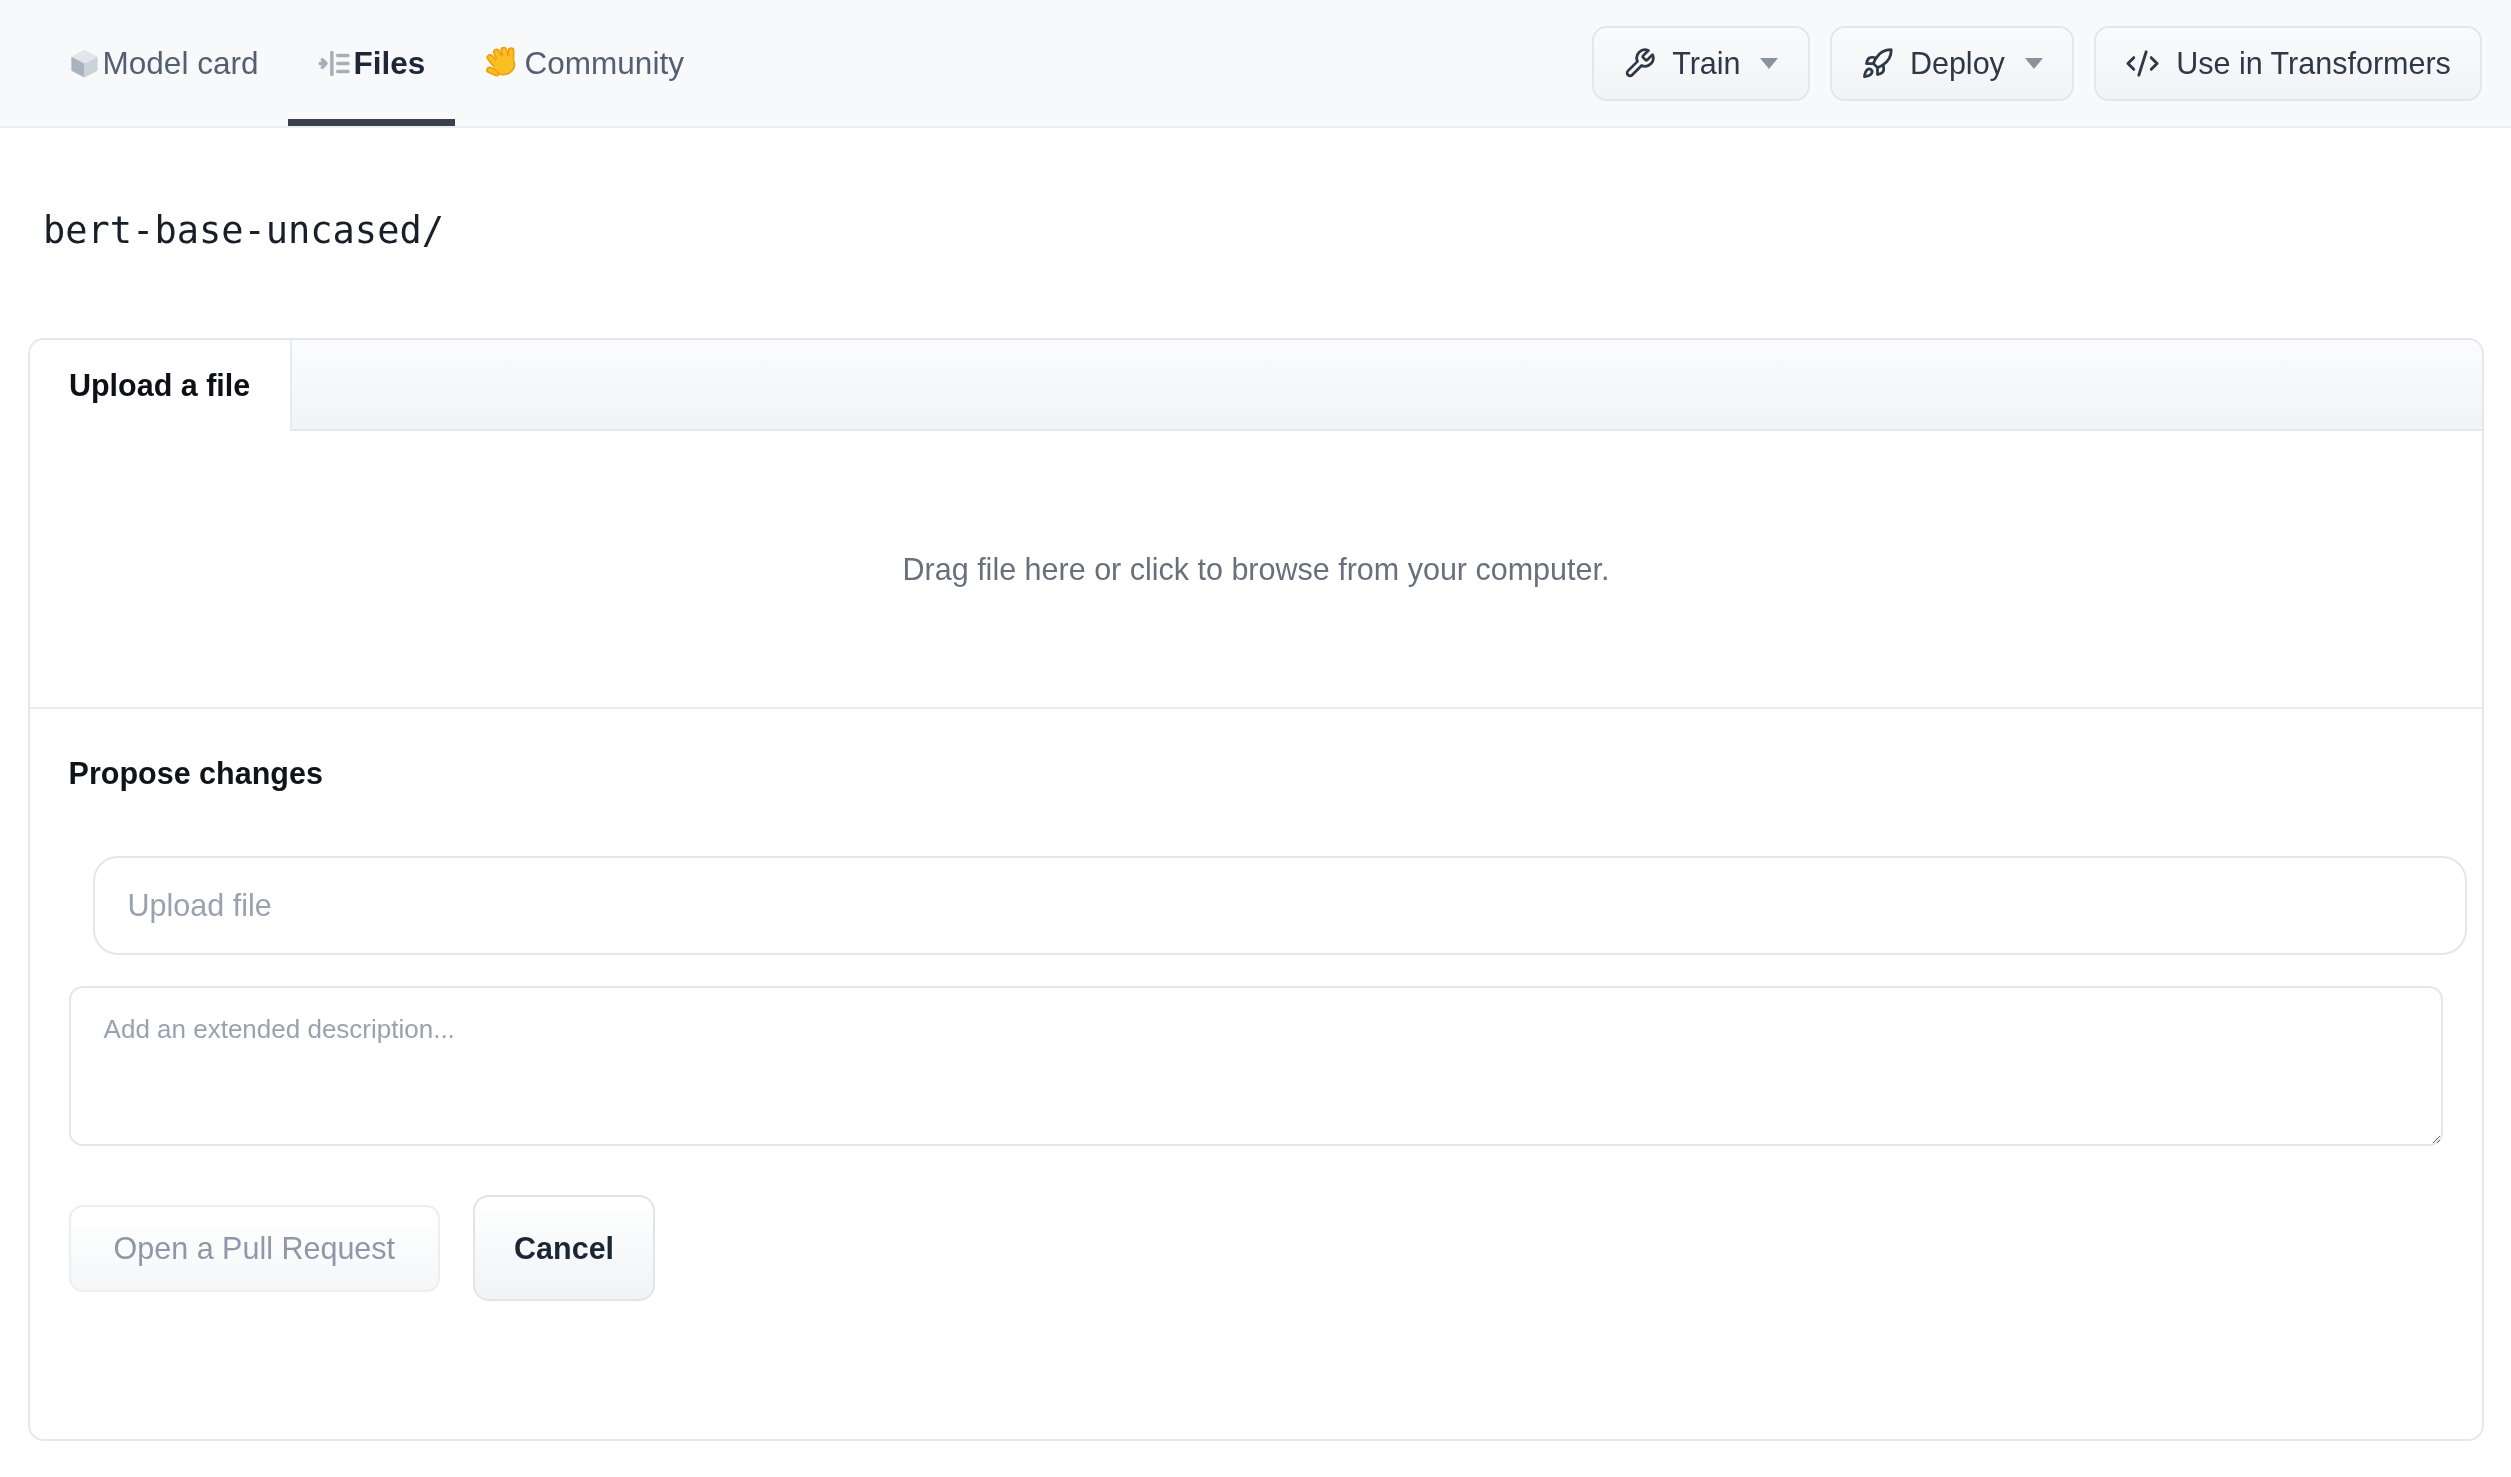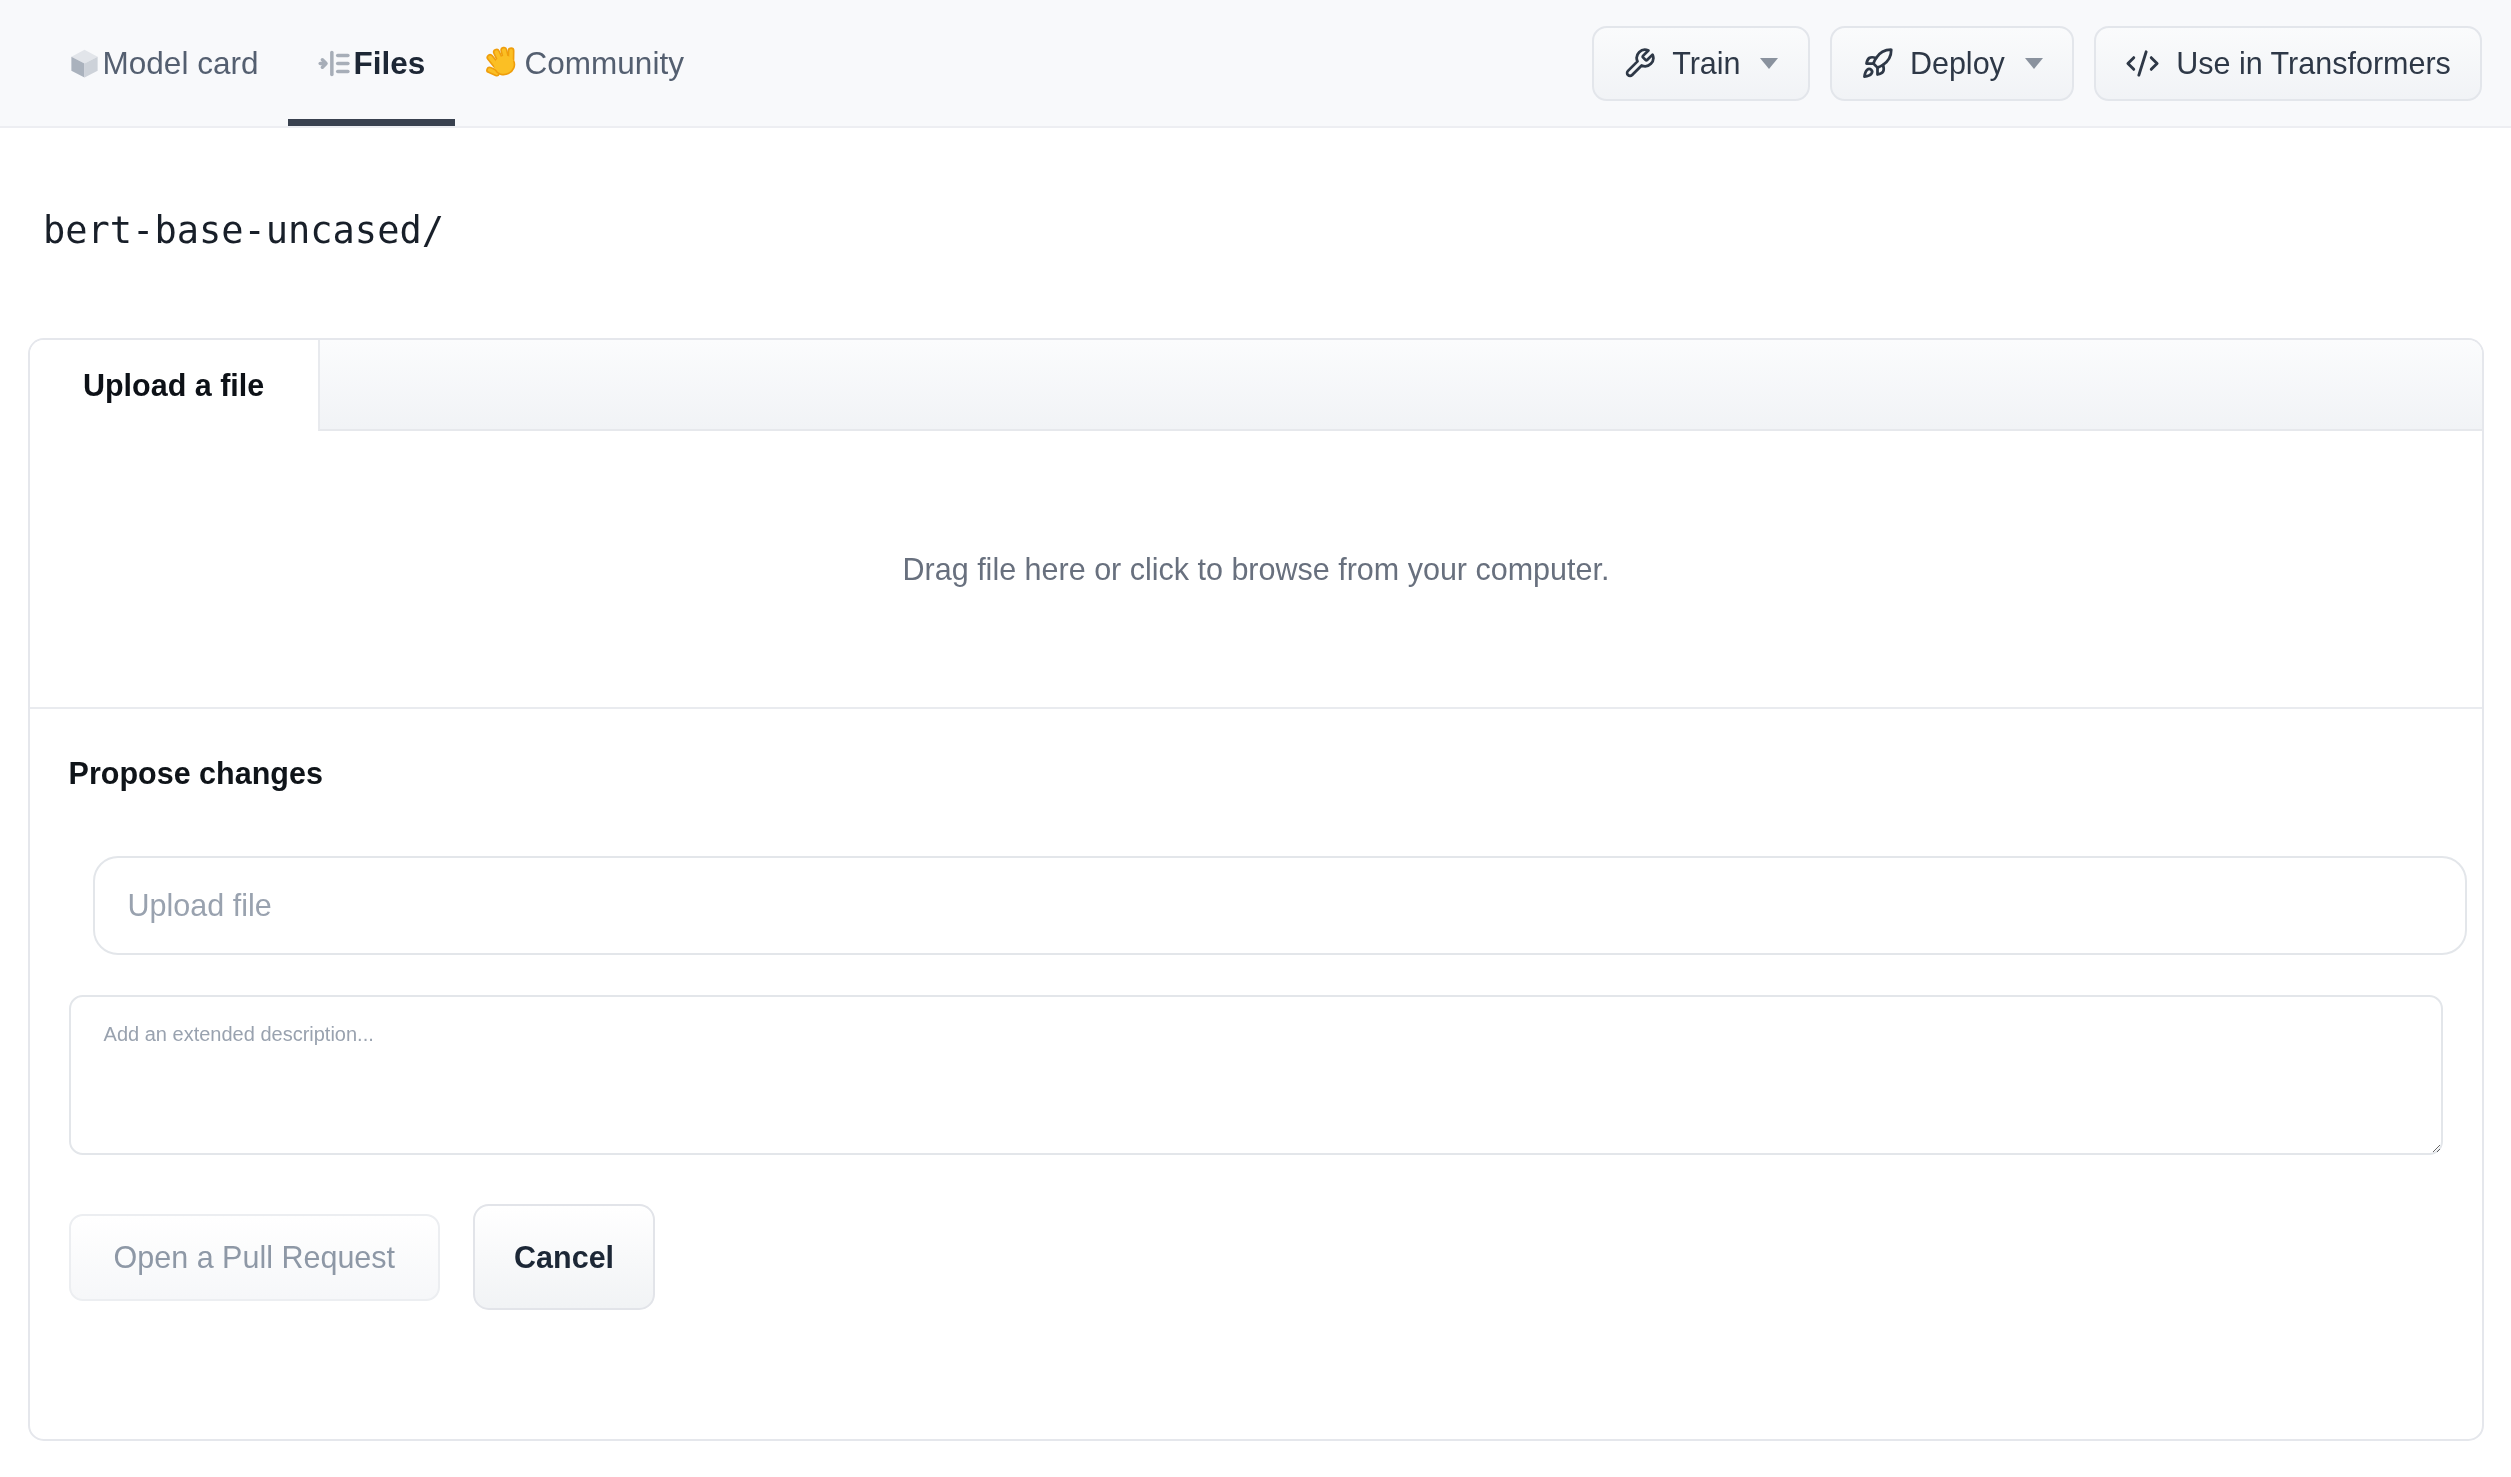--- a/index.html
+++ b/index.html
@@ -73,21 +73,21 @@
   .panel {
     margin: 84px 27.6px 0;
     border: 2px solid #e5e7ec;
     border-radius: 15.8px;
     overflow: hidden;
     height: 1103px;
     background: #fff;
   }
   .tabstrip { height: 91px; display:flex; }
   .uptab {
-    width: 288px;
+    width: 260px;
     background: #ffffff;
     display:flex; align-items:center; justify-content:center;
     font-size: 30.5px; font-weight: 700; color: #0d1117;
     cursor: pointer;
   }
   .tabfill {
     flex: 1;
     background: linear-gradient(180deg, #fbfcfd 0%, #f1f3f6 100%);
     border-left: 2px solid #e8eaee;
     border-bottom: 2px solid #e6e8ec;
@@ -123,25 +123,25 @@
     color: #ec4899;
     outline: none;
     background: #fff;
     margin-left: 24px;
   }
   .file-input::placeholder { color: #99a2af; }
   .desc-textarea {
     display: block;
     width: 100%;
     height: 160px;
-    margin-top: 40px;
+    margin-top: 31px;
     border: 2px solid #e3e6ea;
     border-radius: 13.8px;
     padding: 25.6px 33px;
-    font-size: 20px;
+    font-size: 26px;
     font-family: "Liberation Sans", sans-serif;
     color: #111722;
     outline: none;
     resize: both;
     background: #fff;
   }
   .desc-textarea::placeholder { color: #99a2af; }
   .btnrow { display:flex; align-items:center; gap: 33px; margin-top: 49px; }
   .pr-btn {
     height: 87px;

